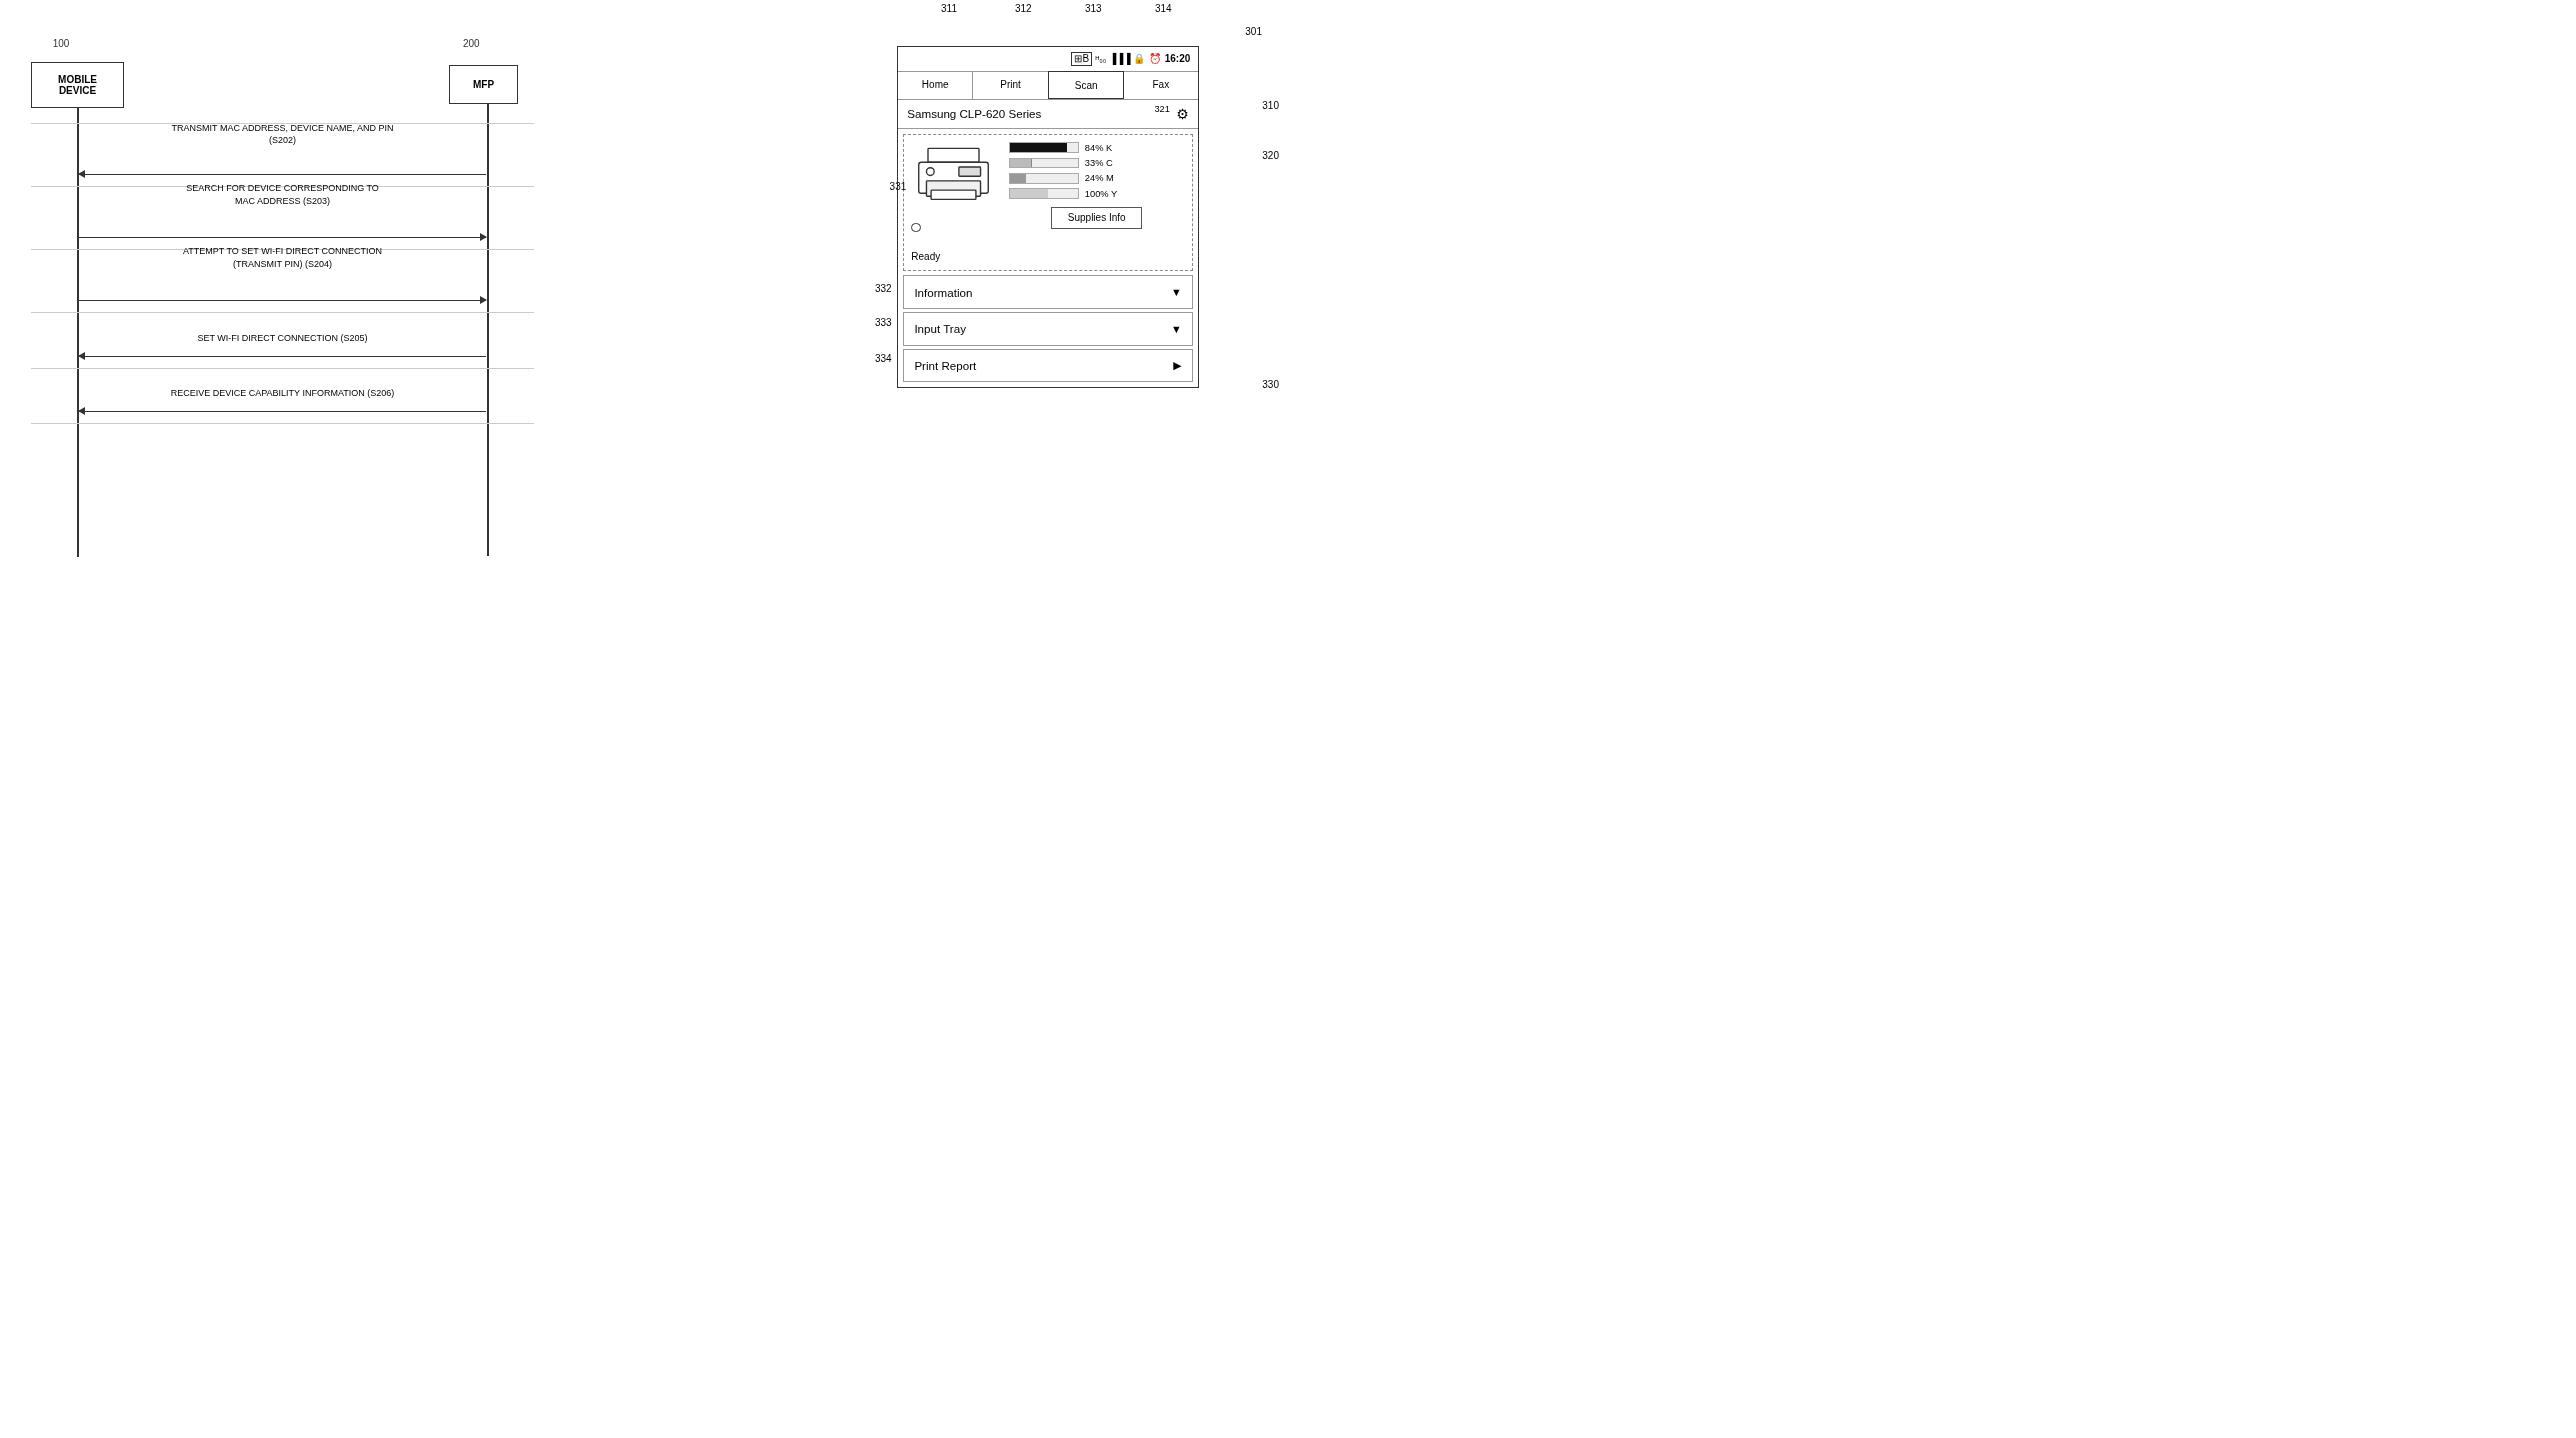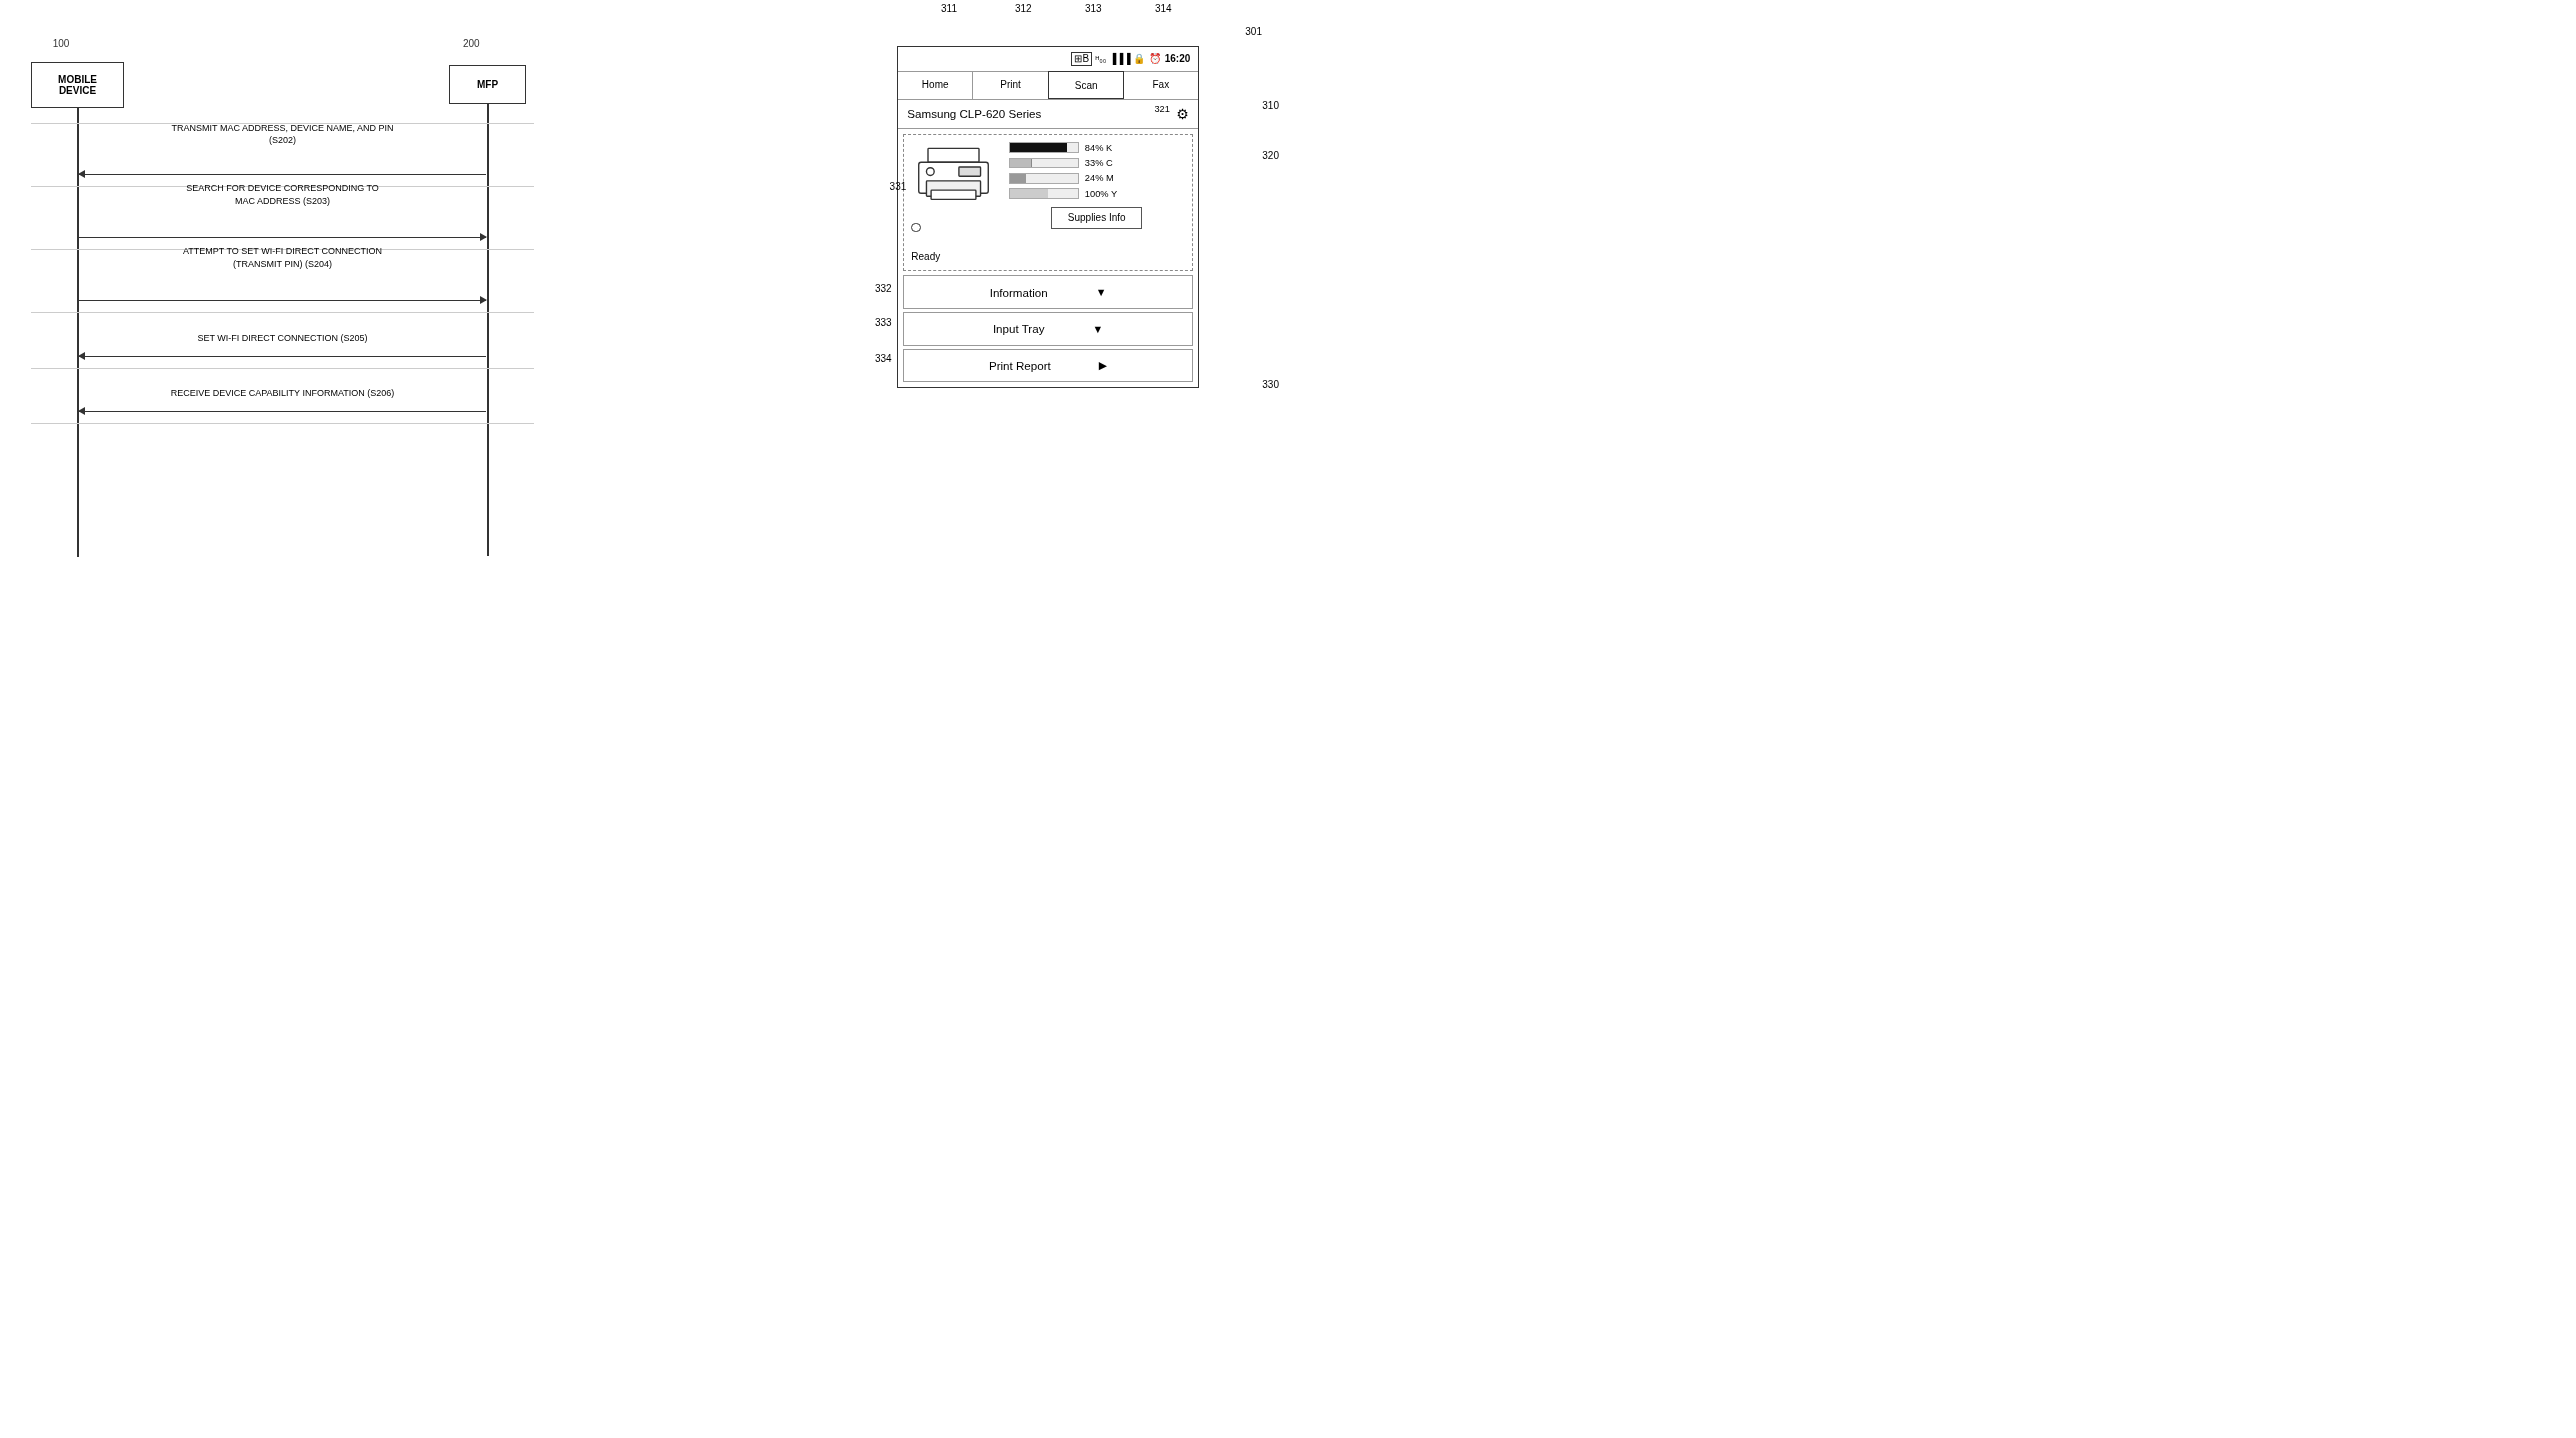--- a/index.html
+++ b/index.html
@@ -33,21 +33,21 @@
     }
 
     .box-mobile {
       width: 93px;
       height: 46px;
       top: 15.5px;
       left: 0;
     }
 
     .box-mfp {
-      width: 77px;
+      width: 69px;
       height: 39px;
       top: 18.6px;
       left: 418px;
       justify-content: center;
     }
 
     
     .vline-left {
       position: absolute;
       left: 46px;
@@ -260,21 +260,21 @@
       cursor: pointer;
     }
 
     
     .collapsible-row {
       border: 0.8px solid #999;
       margin-top: 4.6px;
       padding: 9.3px 10.8px;
       display: flex;
       align-items: center;
-      justify-content: center;
+      justify-content: space-between;
       font-size: 11.6px;
       cursor: pointer;
       gap: 48px;
     }
 
     .collapsible-arrow {
       font-size: 10.8px;
     }
 
     

